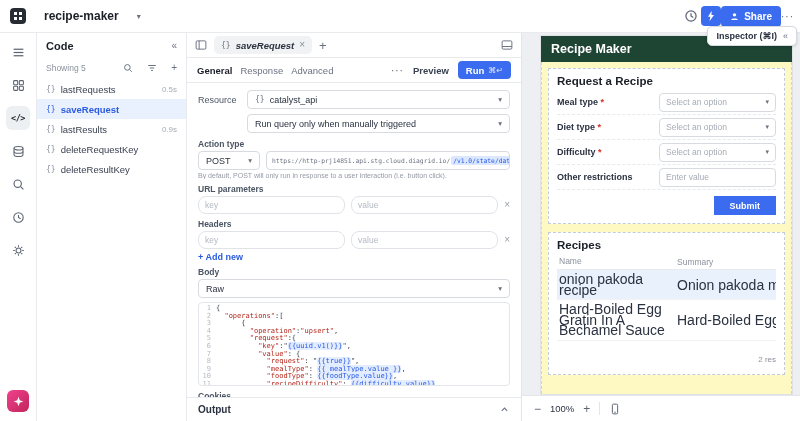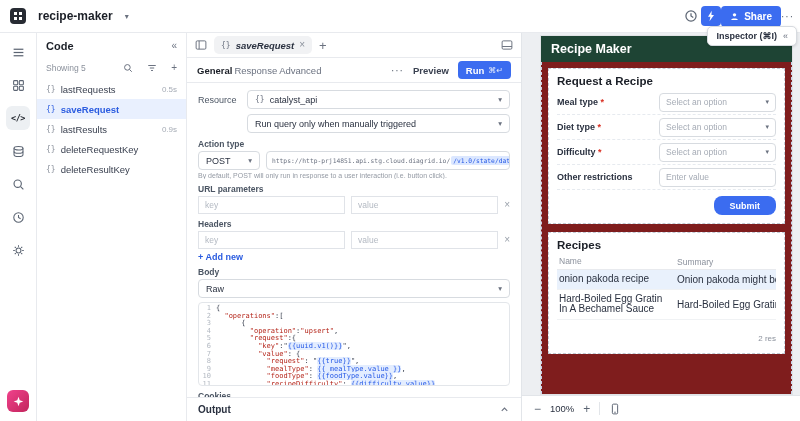--- a/index.html
+++ b/index.html
@@ -3,21 +3,21 @@
 <meta charset="utf-8">
 <style>
   *{margin:0;padding:0;box-sizing:border-box}
   html,body{width:800px;height:421px;overflow:hidden}
   body{font-family:"Liberation Sans",sans-serif;font-size:11px;color:#374151;background:#fff;position:relative}
   svg{display:block}
   button{font-family:inherit;cursor:pointer}
 
   
   #topbar{position:absolute;left:0;top:0;width:800px;height:33px;background:#fff;border-bottom:1px solid #e8eaee;display:flex;align-items:center;z-index:30}
-  .tb-left{display:flex;align-items:center;gap:12px;padding-left:10px}
+  .tb-left{display:flex;align-items:center;gap:18px;padding-left:10px}
   .logo{width:16px;height:16px;background:#272b33;border-radius:4px;position:relative;cursor:pointer}
   .logo::after{content:"";position:absolute;left:4px;top:4px;width:3px;height:3px;background:#fff;box-shadow:5px 0 0 #fff,0 5px 0 #fff,5px 5px 0 #fff}
   .app-title{font-size:12px;font-weight:700;color:#1b1f27}
   .chev-sm{font-size:8px;color:#6b7280}
   .tb-search{position:absolute;left:243px;top:6px;width:228px;height:21px;background:#f2f3f5;border:1px solid #e7e9ed;border-radius:5px;display:flex;align-items:center;gap:5px;padding:0 7px;cursor:text}
   .tb-search-ph{flex:1;font-size:8.5px;color:#7c838d;white-space:nowrap;overflow:hidden}
   .tb-kbd{font-size:8.5px;color:#9aa1ab}
   .tb-right{margin-left:auto;display:flex;align-items:center;gap:0;padding-right:6px}
   .tb-iconbtn{width:20px;height:20px;border-radius:4px;display:flex;align-items:center;justify-content:center;color:#5b6472;background:transparent;border:none}
   .tb-bolt{background:#3b6cf0}
@@ -72,54 +72,54 @@
   .select .val{flex:1;font-size:9px;color:#2a3140;white-space:nowrap;overflow:hidden}
   .select .chev{font-size:7.5px;color:#6b7280}
   .trigger-wrap{margin-left:49px;margin-bottom:6px;display:flex}
   .sec-label{font-size:8.5px;color:#4b5563;margin:5px 0 2px;font-weight:600}
   .action-row{display:flex;gap:6px}
   .method-select{width:62px;flex:none}
   .url-input{flex:1;height:19px;border:1px solid #d7dbe0;border-radius:4px;display:flex;align-items:center;padding:0 5px;overflow:hidden;white-space:nowrap;font-family:"DejaVu Sans Mono",monospace;font-size:6.3px;color:#6b7280;cursor:text}
   .url-hl{background:#dbe7ff;color:#2458e6;border-radius:2px;padding:1px 2px;margin-left:1px}
   .helper{font-size:7px;color:#949aa4;margin-top:2px;white-space:nowrap;overflow:hidden}
   .kv-row{display:flex;gap:6px;align-items:center}
-  .kv-input{flex:1;height:17px;border:1px solid #e0e3e8;border-radius:0;display:flex;align-items:center;padding:8px 6px;font-size:8.5px;color:#b3b9c2;background:#fff;cursor:text}
+  .kv-input{flex:1;height:17px;border:1px solid #e0e3e8;border-radius:8px;display:flex;align-items:center;padding:8px 6px;font-size:8.5px;color:#b3b9c2;background:#fff;cursor:text}
   .kv-x{color:#9aa1ab;font-size:10px;background:none;border:none;line-height:1}
   .add-new{color:#2b5ce0;font-size:9px;font-weight:600;margin-top:3px;display:inline-block;background:none;border:none;padding:0}
   .code-box{margin-top:4px;border:1px solid #e3e6ea;border-radius:4px;height:84px;overflow:hidden;padding:2px 0;background:#fff}
   .cl{display:flex;line-height:7.6px;font-family:"DejaVu Sans Mono",monospace;font-size:7px}
   .ln{width:17px;text-align:right;padding-right:5px;color:#b3b9c2;flex:none}
   .lc{white-space:pre;color:#3a4150}
   .str{color:#b42318}
   .mus{color:#2458e6;background:#e3edff;border-radius:2px}
   .ed-output{height:24px;border-top:1px solid #e8eaee;display:flex;align-items:center;padding:0 11px;flex:none}
   .output-lbl{font-size:10px;font-weight:700;color:#2a3140;flex:1}
   .output-chev{color:#6b7280;background:none;border:none;display:flex}
 
   
   #preview{position:absolute;left:521px;top:33px;right:0;bottom:0;background:#edeff2;border-left:1px solid #e2e5e9}
   .inspector{position:absolute;top:-7px;right:3px;z-index:40;background:#fff;border:1px solid #d7dbe0;border-radius:5px;height:20px;display:flex;align-items:center;gap:6px;padding:0 8px;box-shadow:0 1px 3px rgba(0,0,0,.14);cursor:pointer}
   .inspector-lbl{font-size:9px;color:#2a3140;font-weight:600;white-space:nowrap}
   .inspector-collapse{color:#6b7280;font-size:9px}
-  .canvas{position:absolute;left:19px;top:3px;right:8px;bottom:27px;background:#7f1d1d;overflow:hidden;box-shadow:0 0 0 1px rgba(0,0,0,.05)}
+  .canvas{position:absolute;left:19px;top:3px;right:8px;bottom:27px;background:#fef9c3;overflow:hidden;box-shadow:0 0 0 1px rgba(0,0,0,.05)}
   .app-header{height:26px;background:#1e4434;display:flex;align-items:center;padding:0 10px}
   .app-header-title{color:#fff;font-size:12.5px;font-weight:700}
   .canvas-body{height:calc(100% - 26px);padding:6px 6px 0;border-left:1px dashed #c9d4ea;border-right:1px dashed #c9d4ea;overflow:hidden}
   .card{border:1px dashed #c2cbd6;background:#fff;padding:6px 8px;margin-bottom:8px}
   .card-title{font-size:11.5px;font-weight:700;color:#1b1f27;margin-bottom:3px}
   .f-row{display:flex;align-items:center;height:25px;border-bottom:1px dashed #e6eaef}
   .f-label{flex:0 0 102px;font-size:9px;font-weight:700;color:#2a3140}
   .req{color:#d92d20}
   .f-control{flex:1;height:19px;border:1px solid #d7dbe0;border-radius:4px;display:flex;align-items:center;padding:0 6px;cursor:pointer;background:#fff}
   .f-ph{flex:1;font-size:8.5px;color:#a5abb5;white-space:nowrap;overflow:hidden}
   .f-chev{font-size:7px;color:#6b7280}
   .submit-row{display:flex;justify-content:flex-end;padding:6px 0 2px}
-  .submit-btn{height:19px;background:#3b6cf0;color:#fff;border:none;border-radius:8px;font-size:9px;font-weight:700;padding:0 16px}
+  .submit-btn{height:19px;background:#3b6cf0;color:#fff;border:none;border-radius:0;font-size:9px;font-weight:700;padding:0 16px}
   .t-head{display:flex;align-items:center;height:16px;border-bottom:1px solid #e8eaee;color:#8b919c;font-size:8.5px}
-  .t-row{display:flex;align-items:center;border-bottom:1px solid #f0f2f4;font-size:10px;color:#2a3140;cursor:pointer}
+  .t-row{display:flex;align-items:center;border-bottom:1px solid #f0f2f4;font-size:14px;color:#2a3140;cursor:pointer}
   .t-row.sel{background:#e9f1fc}
   .t-name{flex:0 0 116px;padding:4px 4px 4px 2px;line-height:10.5px}
   .t-sum{flex:1;white-space:nowrap;overflow:hidden;padding-left:4px}
   .t-footer{display:flex;justify-content:flex-end;color:#8b919c;font-size:8px;margin-top:14px;padding-bottom:4px}
   .preview-bottom{position:absolute;left:0;right:0;bottom:0;height:26px;background:#fff;border-top:1px solid #e2e5e9;display:flex;align-items:center;padding:0 12px;gap:9px}
   .zoom-btn{color:#5b6472;font-size:12px;background:none;border:none;line-height:1}
   .zoom-val{font-size:9.5px;color:#2a3140}
   .pb-sep{width:1px;height:13px;background:#e2e5e9}
 </style>
 </head>
@@ -280,21 +280,21 @@
     <button class="ed-plus">+</button>
     <span class="ed-tabbar-right">
       <svg width="12" height="12" viewBox="0 0 16 16" fill="none" stroke="currentColor" stroke-width="1.3">
           <rect x="1.5" y="2.5" width="13" height="11" rx="1.5"></rect>
           <line x1="1.5" y1="10" x2="14.5" y2="10"></line>
         </svg>
     </span>
   </div>
 
   <div class="ed-toolbar">
-    <span id="nav-tabs" style="display:flex;gap:2px">
+    <span id="nav-tabs" style="display:flex;gap:8px">
         <span class="nav-tab active">General</span>
         <span class="nav-tab">Response</span>
         <span class="nav-tab">Advanced</span>
       </span>
     <span class="toolbar-right">
       <button class="more-dots">···</button>
       <button class="preview-lbl">Preview</button>
       <button class="run-btn">
         <span>Run</span>
           <span class="run-kbd">⌘↵</span>

